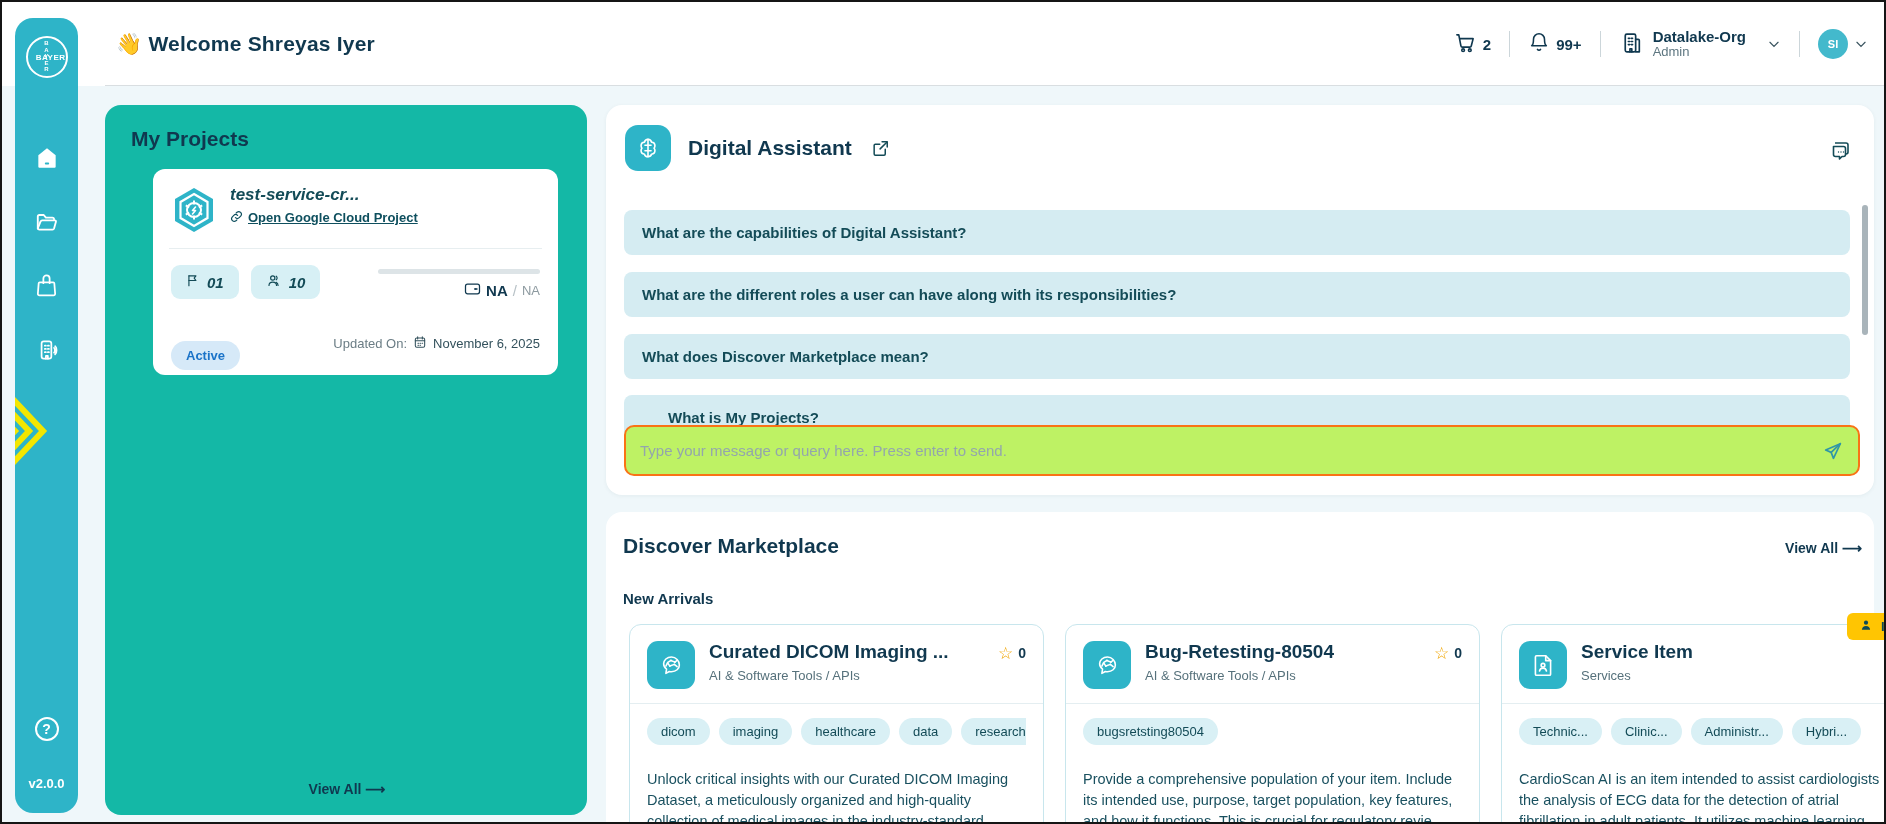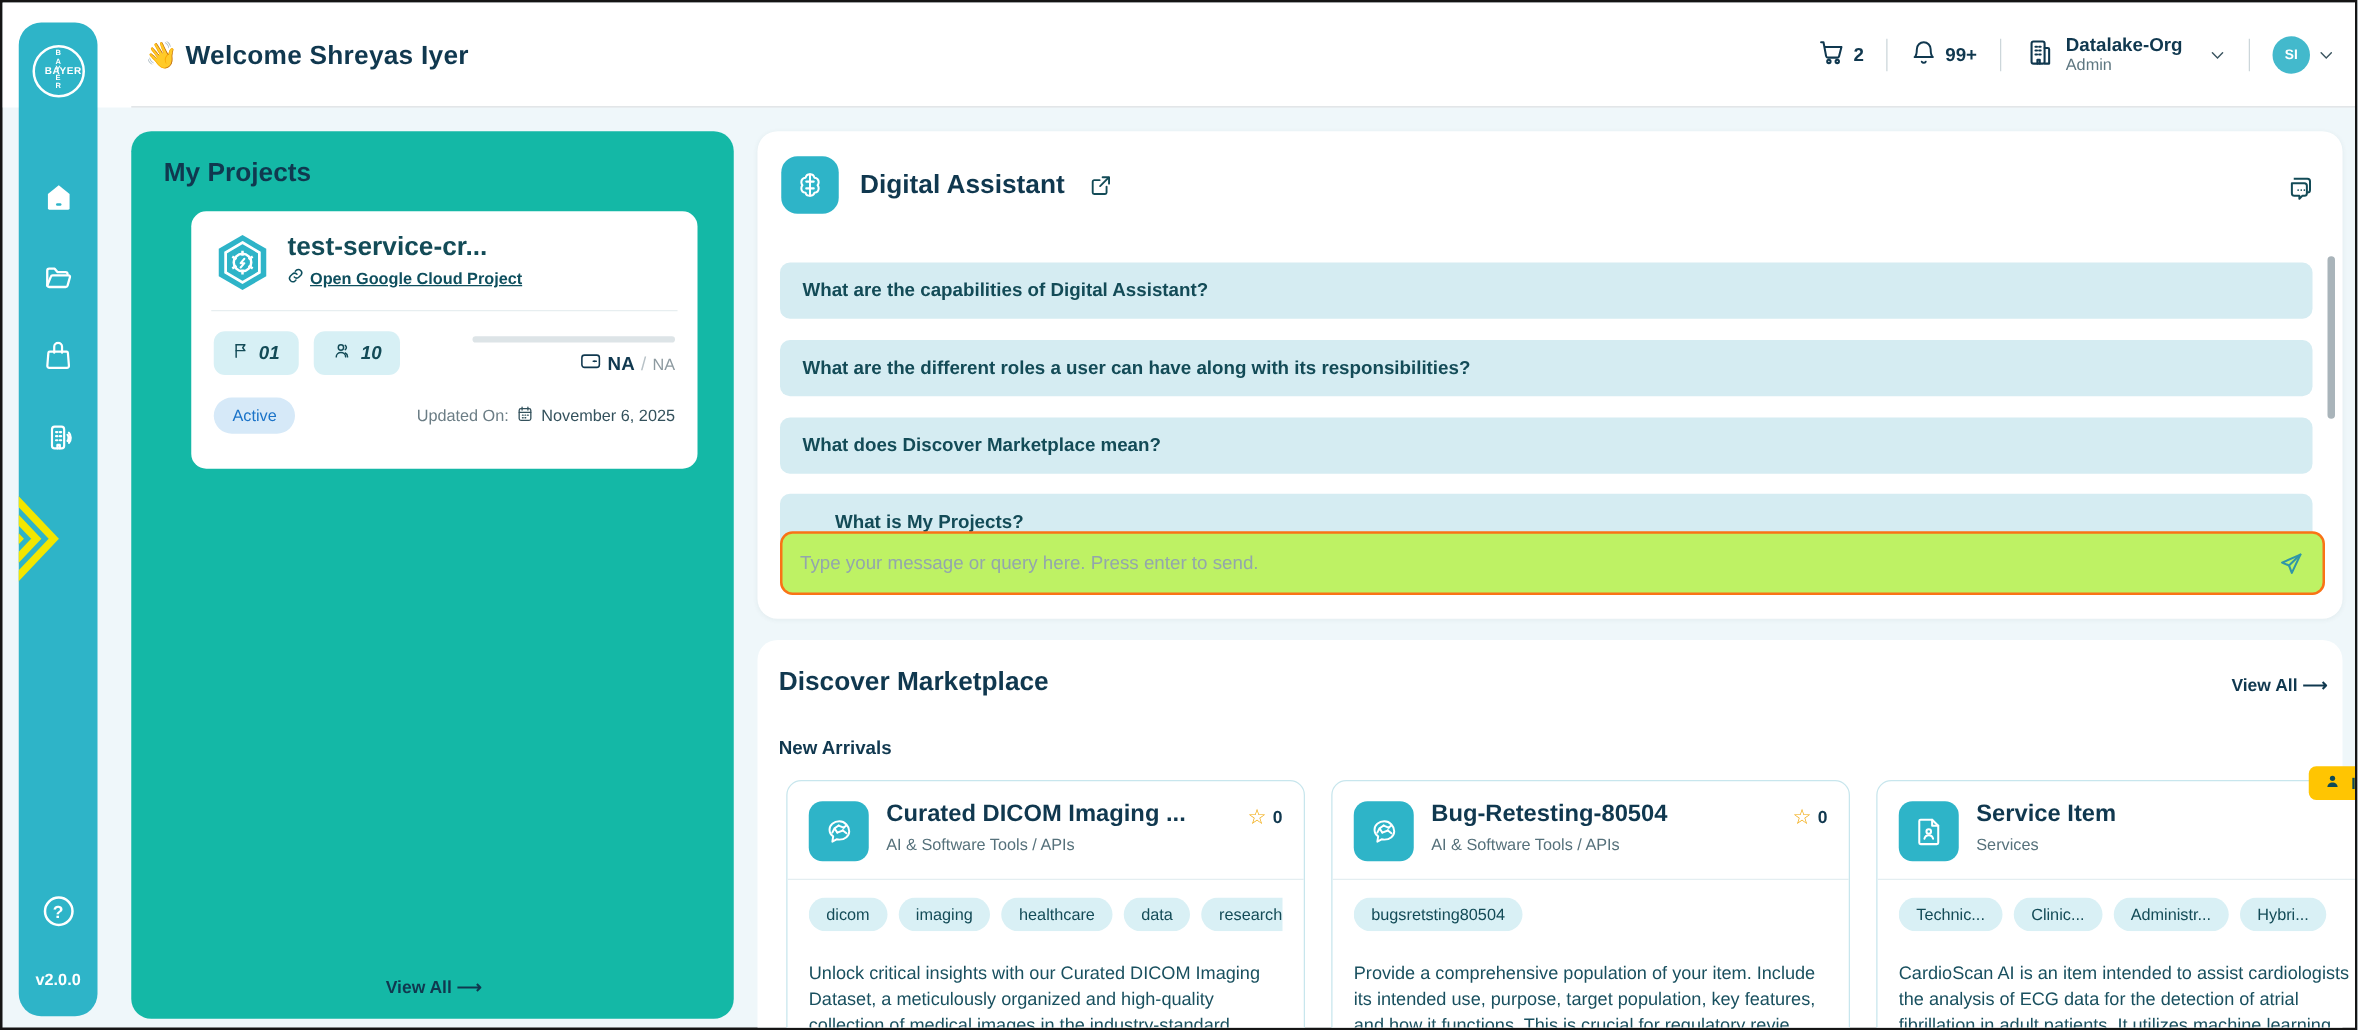--- a/index.html
+++ b/index.html
@@ -31,33 +31,33 @@
   .side-btn { width:28px; height:28px; display:flex; align-items:center; justify-content:center; color:#fff; cursor:pointer; }
   .chevrons { position:absolute; left:-14px; top:348px; }
   .help-btn { position:absolute; left:50%; transform:translateX(-50%); bottom:72px; width:24px; height:24px; border:2px solid #fff; border-radius:50%; color:#fff; font-size:14px; font-weight:bold; display:flex; align-items:center; justify-content:center; cursor:pointer; }
   .version { position:absolute; left:0; right:0; bottom:22px; text-align:center; color:#fff; font-size:13px; font-weight:bold; }
   
   .projects-panel { position:absolute; left:103px; top:103px; width:482px; height:710px; background:#14b8a6; border-radius:16px; }
   .panel-title { position:absolute; left:26px; top:22px; font-size:21px; font-weight:600; color:#10384F; }
   .project-card { position:absolute; left:48px; right:29px; top:64px; height:206px; background:#fff; border-radius:12px; padding:17px 18px; }
   .pc-head { display:flex; gap:13px; align-items:flex-start; }
   .hex-icon { width:46px; height:48px; flex:0 0 auto; color:#2EB4C8; }
-  .pc-title { font-size:21px; font-weight:bold; color:#134B57; line-height:1.1; }
+  .pc-title { font-size:17px; font-weight:bold; color:#134B57; line-height:1.1;font-style:italic; }
   .pc-link { display:inline-flex; align-items:center; gap:5px; margin-top:5px; font-size:13px; font-weight:bold; color:#0E4F5E; text-decoration:underline; cursor:pointer; }
   .pc-divider { border-top:1px solid #e7eef0; margin:14px -2px 0; }
   .pc-stats { display:flex; align-items:flex-end; margin-top:16px; }
   .stat-pill { display:inline-flex; align-items:center; gap:7px; background:#D7F0F5; border-radius:9px; padding:8px 15px; font-size:15px; font-weight:bold; color:#134B57; margin-right:12px;font-style:italic; }
   .credits { margin-left:auto; width:162px; }
   .progress-track { height:5px; background:#dde4e7; border-radius:3px; }
   .credit-vals { display:flex; align-items:center; justify-content:flex-end; gap:5px; margin-top:8px; font-size:15px; }
   .credit-used { font-weight:bold; color:#10384F; }
   .credit-total { color:#8d9aa0; font-size:13px; }
   .credit-slash { color:#b7c1c6; }
   .pc-foot { display:flex; align-items:center; margin-top:18px; }
-  .active-badge { background:#D6E9F8; color:#1A73C8; font-size:13px; font-weight:normal; border-radius:999px; padding:7px 15px; }
+  .active-badge { background:#D6E9F8; color:#1A73C8; font-size:13px; font-weight:bold; border-radius:999px; padding:7px 15px;margin-top:24px; }
   .updated { margin-left:auto; display:flex; align-items:center; gap:6px; font-size:13px; color:#6b7d85; }
   .updated b { color:#33515c; font-weight:normal; }
   .view-all-bottom { position:absolute; left:0; right:0; bottom:18px; text-align:center; font-size:14px; font-weight:600; color:#10384F; cursor:pointer; }
   .arrow-glyph { letter-spacing:-2px; font-weight:bold; }
   
   .assistant-card { position:absolute; left:604px; top:103px; width:1268px; height:390px; background:#fff; border-radius:16px; box-shadow:0 1px 4px rgba(30,60,70,.06); }
   .da-head { position:absolute; left:19px; top:20px; display:flex; align-items:center; gap:17px; }
   .sq-icon { width:46px; height:46px; background:#2EB4C8; border-radius:13px; display:flex; align-items:center; justify-content:center; color:#fff; }
   .da-title { font-size:21px; font-weight:bold; color:#10384F; }
   .ext-ic { color:#134B57; margin-left:2px; display:flex; cursor:pointer; }

